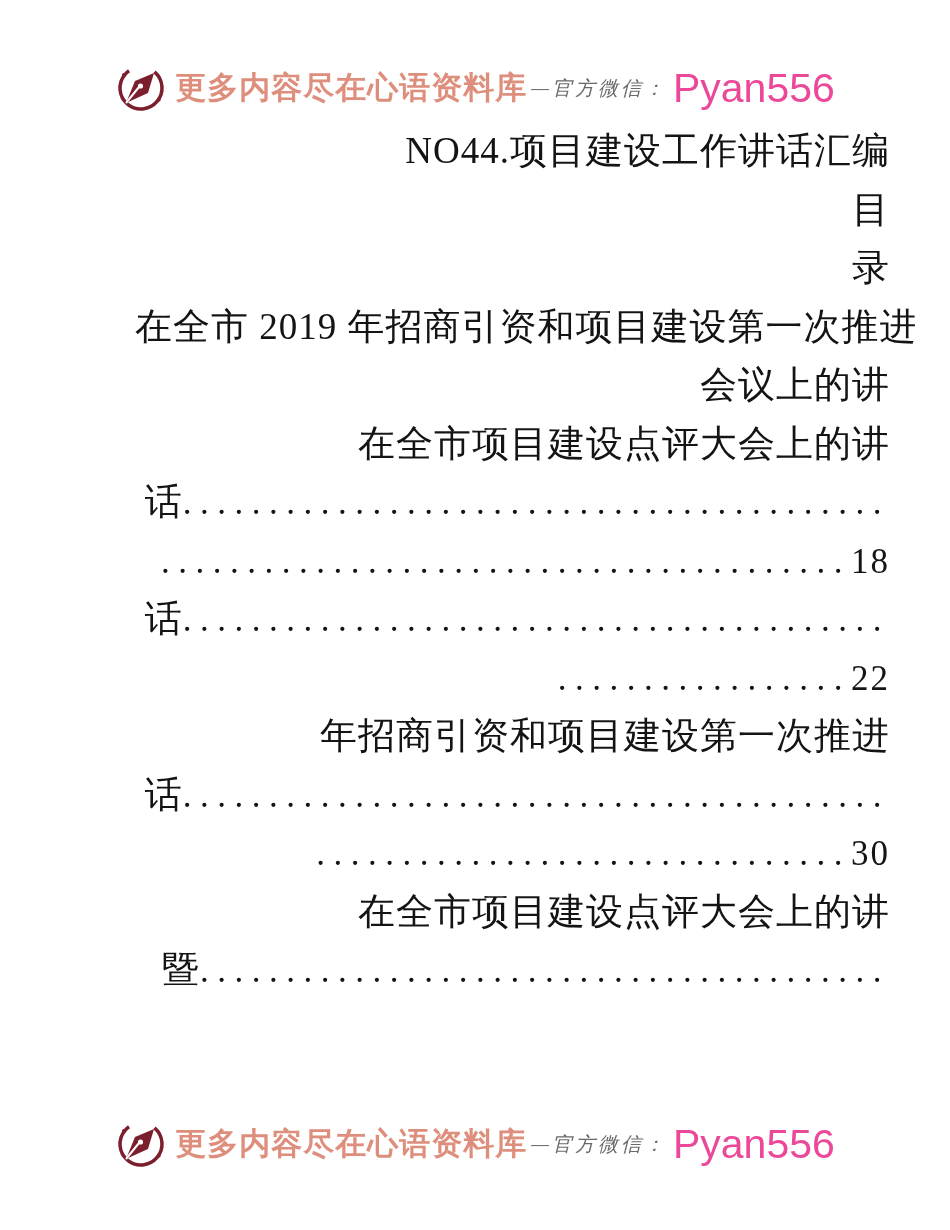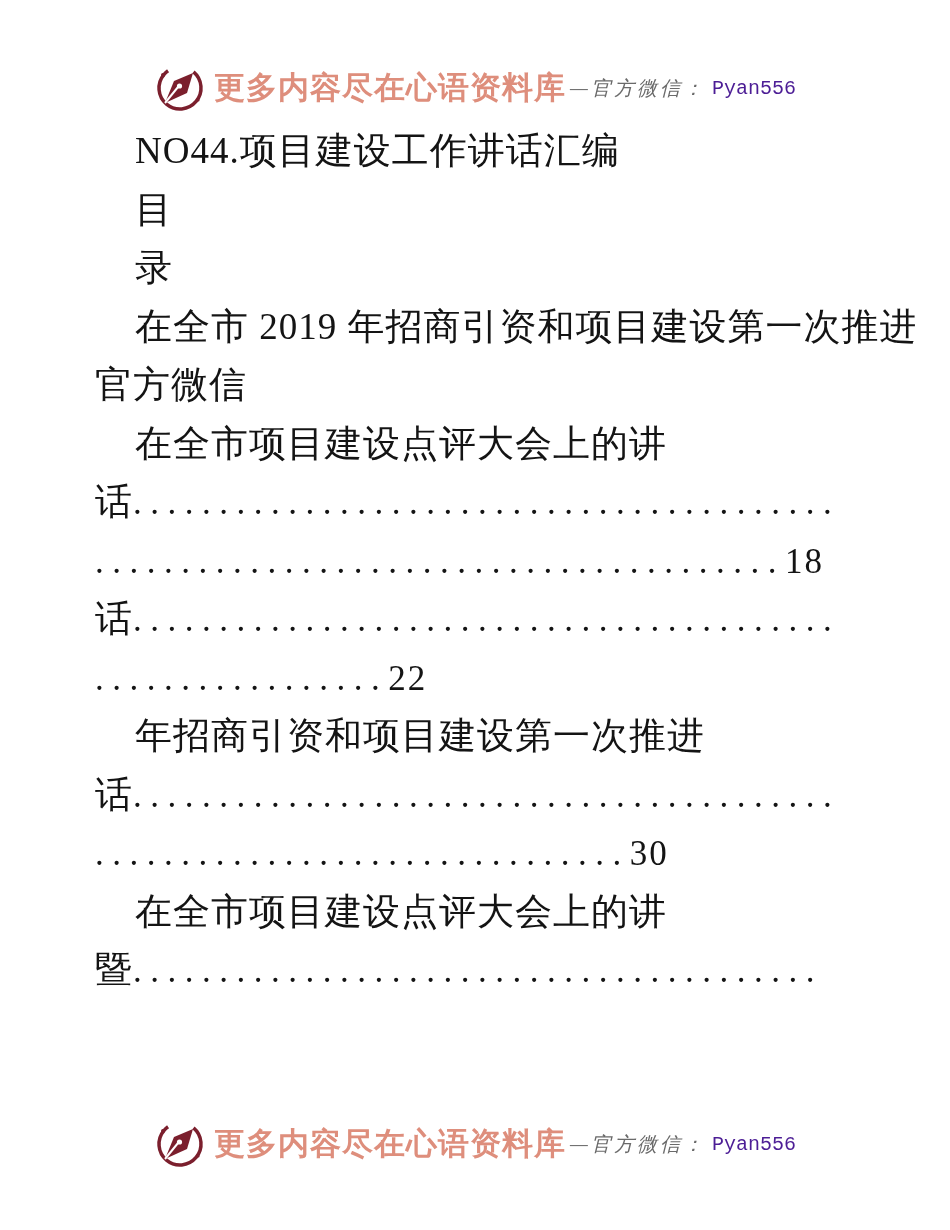--- a/index.html
+++ b/index.html
@@ -22,26 +22,26 @@
   .logo { width:52px; height:52px; margin-right:8px; flex:0 0 auto; }
   .brand {
     font-size:31px; font-weight:bold; letter-spacing:1px;
     color:#de8e7c;
   }
   .wechat-label {
     font-size:20px; color:#6a6a6a; font-style:italic;
     letter-spacing:3px; margin-left:4px;
   }
   .wechat-id {
-    font-family:Liberation Mono, monospace;
-    font-size:20px; color:#4c1d95; margin-left:6px;
+    font-family:Liberation Sans, sans-serif;
+    font-size:41px; color:#ec4899; margin-left:6px;
   }
   
   .content {
-    position:absolute; top:122px; left:95px; right:60px;
+    position:absolute; top:122px; left:95px; right:60px;text-align:right;
   }
   .line {
     height:58.5px; line-height:58.5px;
     font-size:37px; letter-spacing:1px;
     white-space:nowrap;
   }
   .line.indent { padding-left:40px; }
   .dots {
     font-size:35px; letter-spacing:8.5px;
   }
@@ -68,21 +68,21 @@
       <span class="wechat-id">Pyan556</span>
   </div>
 
   <div class="content">
     <div class="line indent">NO44.项目建设工作讲话汇编</div>
 
     <div class="line indent"><span>目</span></div>
     <div class="line indent"><span>录</span></div>
 
     <div class="line indent"><span>在全市 2019 年招商引资和项目建设第一次推进</span></div>
-    <div class="line"><span>官方微信</span></div>
+    <div class="line"><span>会议上的讲</span></div>
 
     <div class="line indent"><span>在全市项目建设点评大会上的讲</span></div>
     <div class="line"><span>话</span><span class="dots">.........................................</span></div>
     <div class="line"><span class="dots">........................................</span><span class="pagenum">18</span></div>
 
     <div class="line"><span>话</span><span class="dots">.........................................</span></div>
     <div class="line"><span class="dots">.................</span><span class="pagenum">22</span></div>
 
     <div class="line indent"><span>年招商引资和项目建设第一次推进</span></div>
     <div class="line"><span>话</span><span class="dots">.........................................</span></div>

